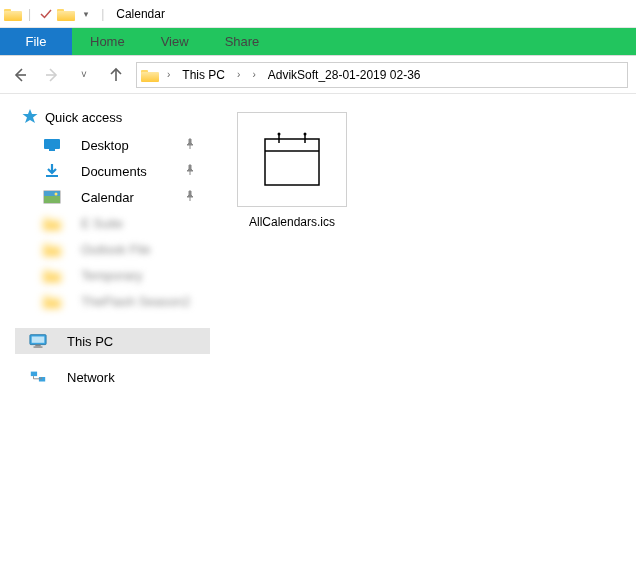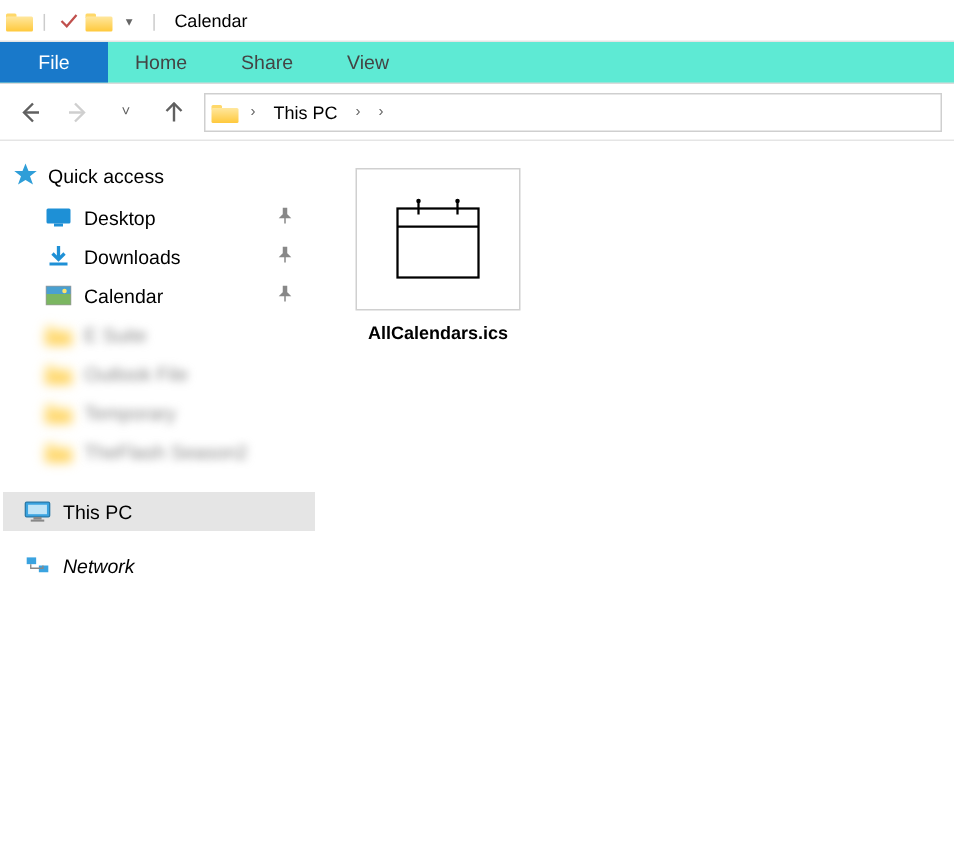--- a/index.html
+++ b/index.html
@@ -5,43 +5,43 @@
   * { box-sizing: border-box; margin: 0; padding: 0; }
   body { font-family: "Segoe UI", Tahoma, sans-serif; font-size: 12px; background: #fff; width: 636px; height: 573px; overflow: hidden; color: #000; }
   .titlebar { height: 28px; display: flex; align-items: center; background: #fff; border-bottom: 1px solid #e5e5e5; }
   .titlebar .qat { display: flex; align-items: center; padding-left: 4px; gap: 2px; }
   .sep { color: #ccc; margin: 0 4px; }
   .window-title { margin-left: 8px; font-size: 12px; }
   .folder-sm { width: 18px; height: 14px; display: inline-block; position: relative; }
   .folder-sm::before { content:""; position:absolute; top:2px; left:0; width:7px; height:3px; background:#ffd869; border-radius:1px 1px 0 0; }
   .folder-sm::after { content:""; position:absolute; top:4px; left:0; width:18px; height:10px; background:linear-gradient(#ffe79e,#ffc93c); border-radius:1px; }
 
-  .ribbon-tabs { height: 28px; display:flex; align-items:stretch; border-bottom:1px solid #dadada; background:#5eead4; }
+  .ribbon-tabs { height: 28px; display:flex; align-items:stretch; border-bottom:1px solid #dadada; background:#22c55e; }
   .file-tab { background:#1979ca; color:#fff; width:72px; display:flex; align-items:center; justify-content:center; font-size:13px; }
   .tab { padding:0 18px; display:flex; align-items:center; color:#444; font-size:13px; }
 
   .addrbar { height:38px; display:flex; align-items:center; gap:8px; padding:0 8px; border-bottom:1px solid #e5e5e5; }
   .navbtn { width:24px; height:24px; display:flex; align-items:center; justify-content:center; color:#606060; }
   .navbtn.disabled { color:#bfbfbf; }
   .navbtn svg { display:block; }
   .crumb-box { flex:1; height:26px; border:1px solid #cfcfcf; display:flex; align-items:center; padding:0 4px; gap:4px; overflow:hidden; white-space:nowrap; }
   .crumb-chev { color:#666; font-size:10px; padding:0 4px; }
   .crumb { color:#000; font-size:12px; padding:2px 4px; }
 
   .body { display:flex; height: calc(573px - 28px - 28px - 38px); }
-  .nav { width: 210px; padding:12px 0 0 2px; overflow:hidden; }
+  .nav { width: 210px; padding:12px 0 0 15px; overflow:hidden; }
   .content { flex:1; padding:18px 0 0 22px; }
   .group-head { display:flex; align-items:center; gap:6px; margin:2px 0 6px 6px; font-size:13px; }
-  .navitem { display:flex; align-items:center; gap:8px; padding:4px 4px 4px 28px; font-size:13px; position:relative; }
+  .navitem { display:flex; align-items:center; gap:20px; padding:4px 4px 4px 28px; font-size:13px; position:relative; }
   .navitem .pin { position:absolute; right:14px; color:#8a8a8a; }
   .navitem.selected { background:#e5e5e5; }
   .navitem.blurred span { filter: blur(3px); color:#888; }
   .spacer { height:14px; }
 
-  .file-tile { width:120px; text-align:center;font-weight:bold; }
+  .file-tile { width:120px; text-align:center; }
   .file-tile .iconbox { width:110px; height:95px; border:1px solid #d0d0d0; display:flex; align-items:center; justify-content:center; margin:0 auto 8px; }
   .file-label { font-size:12px; }
 
   
   .ic { width:18px; height:18px; display:inline-flex; align-items:center; justify-content:center; }
   .star-pin svg, .monitor svg, .net svg, .dl svg, .doc svg, .pic svg { display:block; }
 </style>
 </head>
 <body>
 
@@ -66,24 +66,24 @@
 </div>
 
 <div class="ribbon-tabs">
   <div class="file-tab">
       <span>File</span>
     </div>
   <div class="tab">
       <span>Home</span>
     </div>
   <div class="tab">
+      <span>View</span>
+    </div>
+  <div class="tab">
       <span>Share</span>
-    </div>
-  <div class="tab">
-      <span>View</span>
     </div>
 </div>
 
 <div class="addrbar">
   <div class="navbtn">
     <svg width="18" height="18" viewBox="0 0 18 18">
         <path d="M11 3 L5 9 L11 15" stroke="#606060" stroke-width="1.6" fill="none"></path>
         <path d="M5 9 H15" stroke="#606060" stroke-width="1.6"></path>
       </svg>
   </div>
@@ -101,20 +101,21 @@
       </svg>
   </div>
   <div class="crumb-box">
     <span class="ic">
         <span class="folder-sm"></span>
       </span>
     <span class="crumb-chev">›</span>
     <span class="crumb">This PC</span>
     <span class="crumb-chev">›</span>
     <span class="crumb-chev">›</span>
+    <span class="crumb">AdvikSoft_28-01-2019 02-36</span>
   </div>
 </div>
 
 <div class="body">
 
   <div class="nav">
     <div class="group-head">
       <span class="ic star-pin">
         <svg width="18" height="18" viewBox="0 0 18 18">
             <polygon points="9,1 11,6 16.5,6 12,9.5 14,15 9,12 4,15 6,9.5 1.5,6 7,6" fill="#2f9ed8"></polygon>
@@ -138,21 +139,21 @@
       </span>
     </div>
 
     <div class="navitem">
       <span class="ic dl">
         <svg width="16" height="16" viewBox="0 0 16 16">
             <path d="M8 1 V9 M4 6 L8 10 L12 6" stroke="#1e90d6" stroke-width="2.2" fill="none"></path>
             <rect x="2" y="12" width="12" height="2" fill="#1e90d6"></rect>
           </svg>
       </span>
-      <span>Downloads</span>
+      <span>Documents</span>
       <span class="pin">
         <svg width="12" height="12" viewBox="0 0 12 12">
             <path d="M5 1 H7 V5 L9 7 H3 L5 5 Z M6 7 V11" stroke="#888" stroke-width="1" fill="#888"></path>
           </svg>
       </span>
     </div>
 
 
     <div class="navitem">
       <span class="ic pic">
@@ -205,21 +206,21 @@
             <rect x="3" y="3" width="14" height="7" fill="#bfe4f7"></rect>
             <rect x="7" y="12" width="6" height="2" fill="#888"></rect>
             <rect x="5" y="14" width="10" height="1.5" fill="#888"></rect>
           </svg>
       </span>
       <span>This PC</span>
     </div>
 
     <div class="spacer" style="height:10px;"></div>
 
-    <div class="navitem" style="padding-left:14px;font-style:italic;">
+    <div class="navitem" style="padding-left:14px;">
       <span class="ic net">
         <svg width="20" height="16" viewBox="0 0 20 16">
             <rect x="2" y="2" width="7" height="5" fill="#3aa3e0"></rect>
             <rect x="11" y="8" width="7" height="5" fill="#3aa3e0"></rect>
             <path d="M5 7 V10 H14 V8" stroke="#888" fill="none"></path>
           </svg>
       </span>
       <span>Network</span>
     </div>
   </div>

